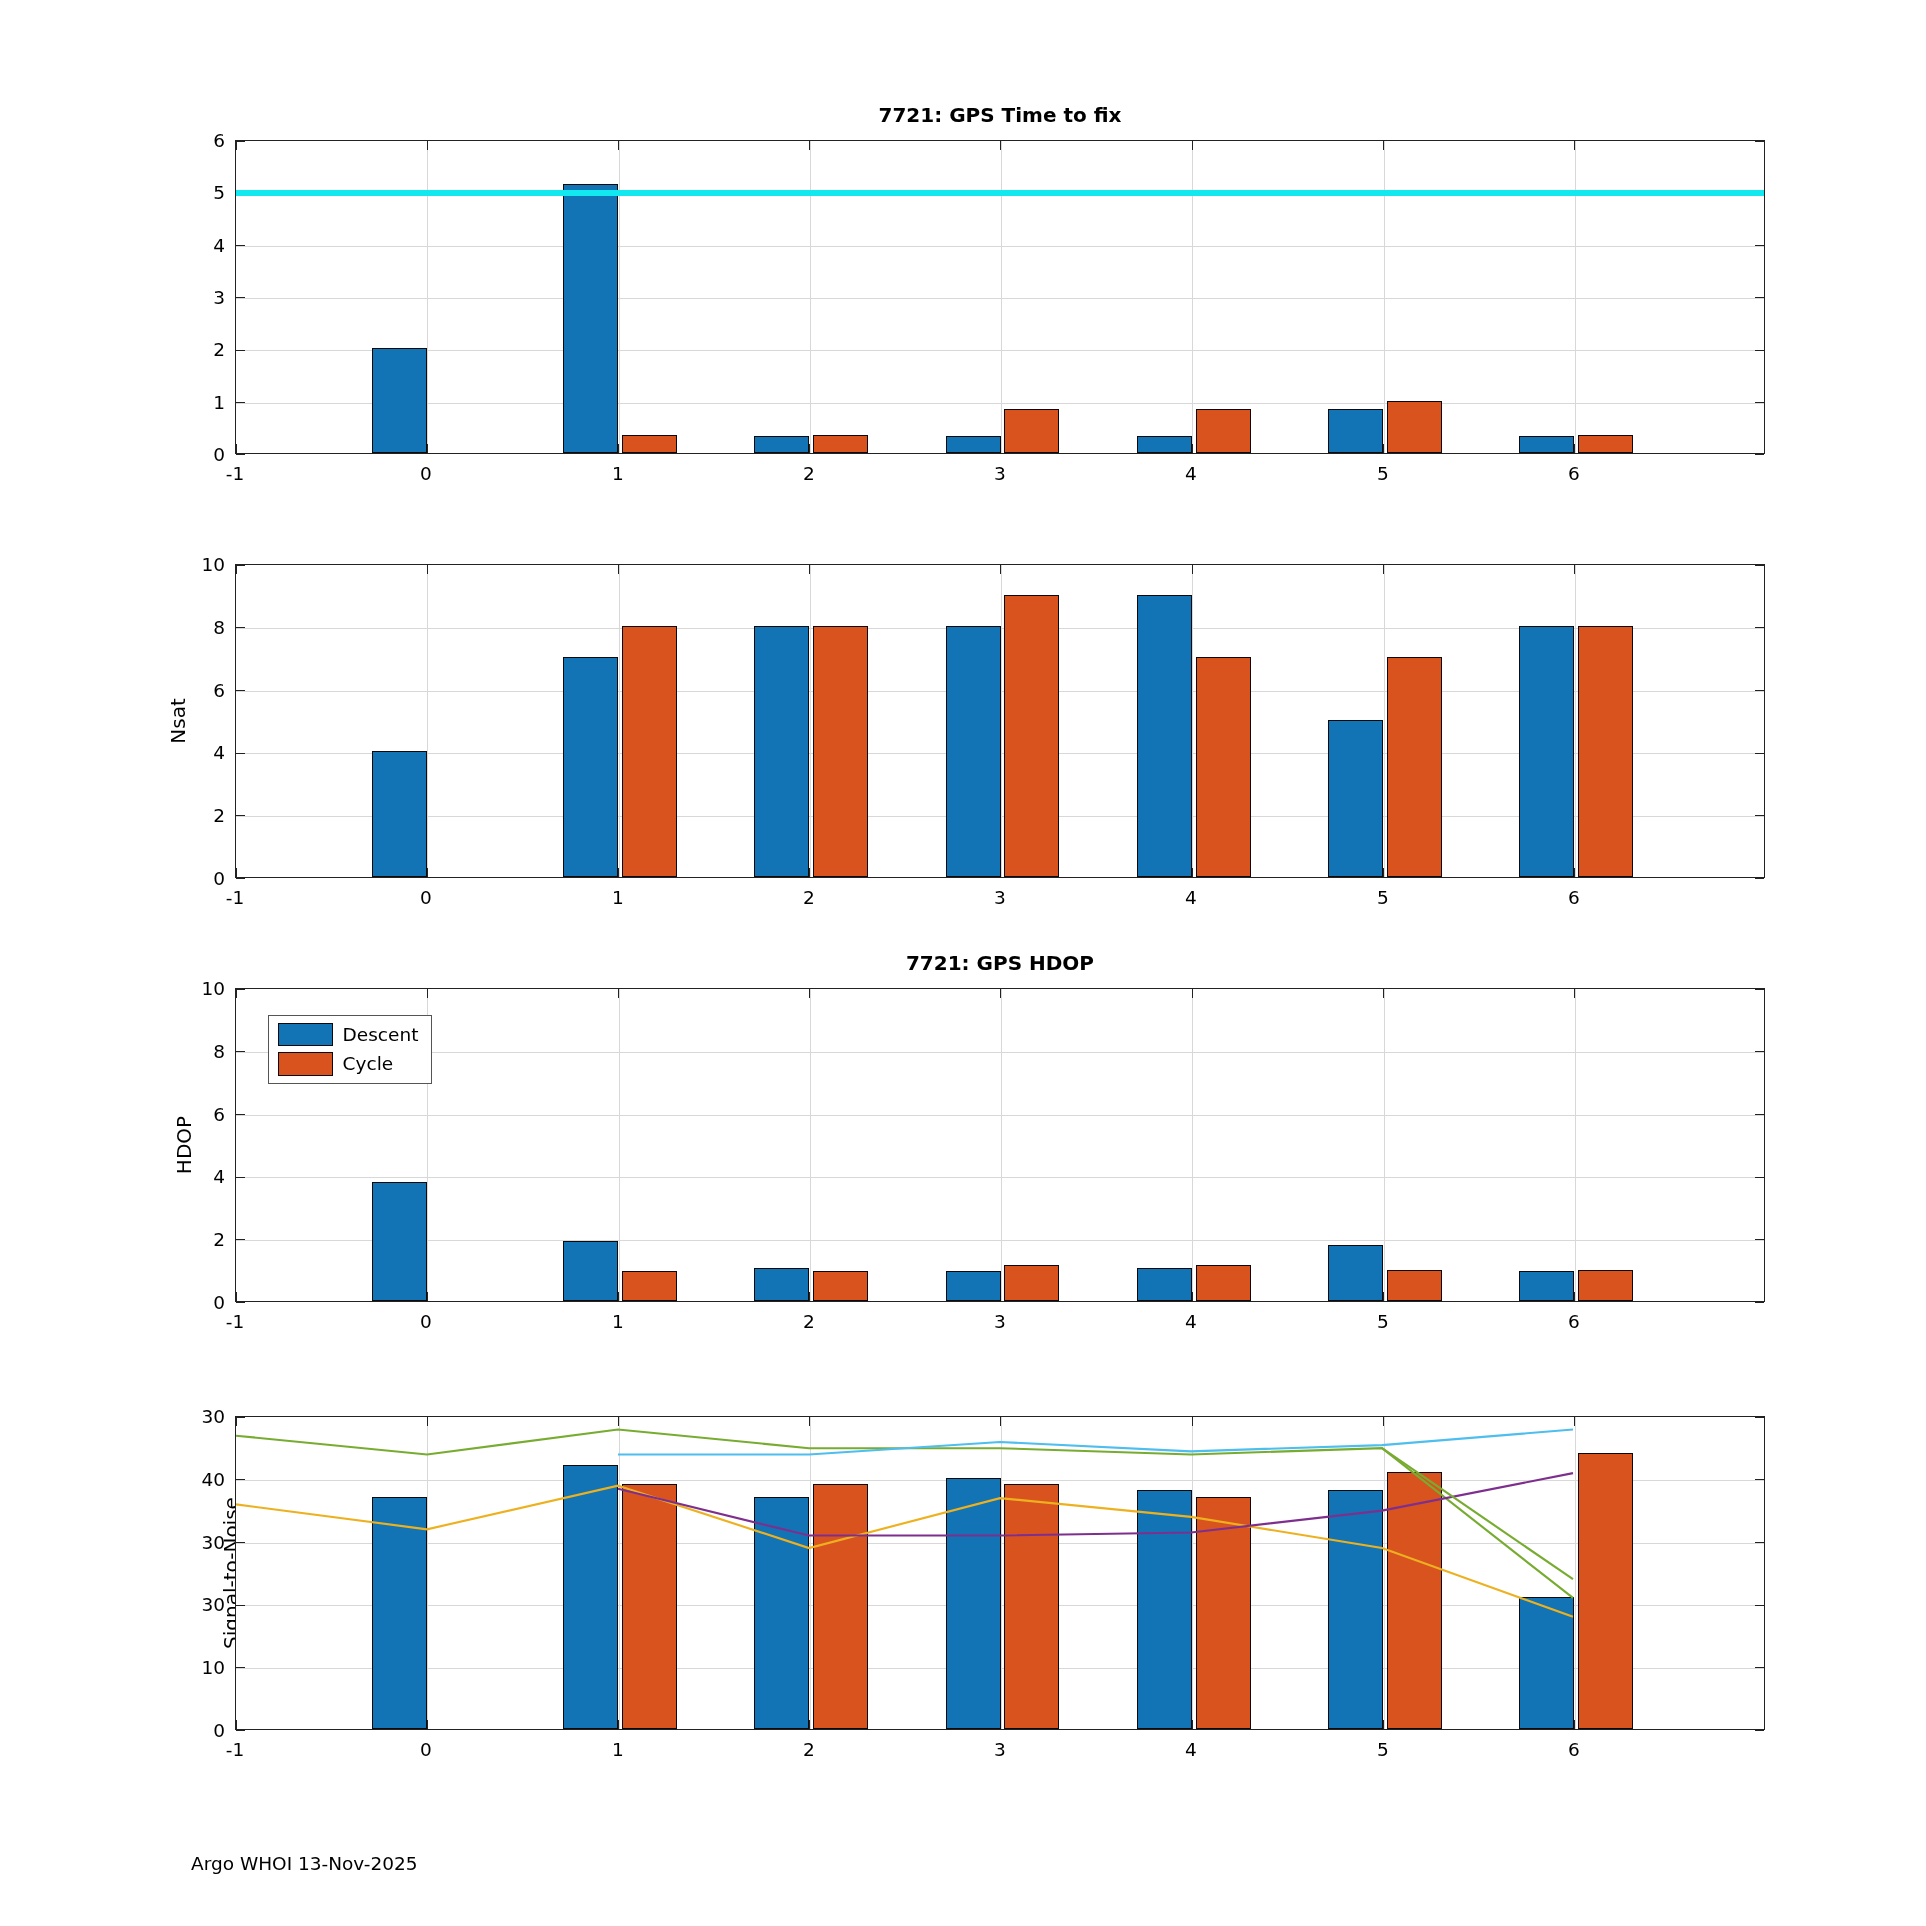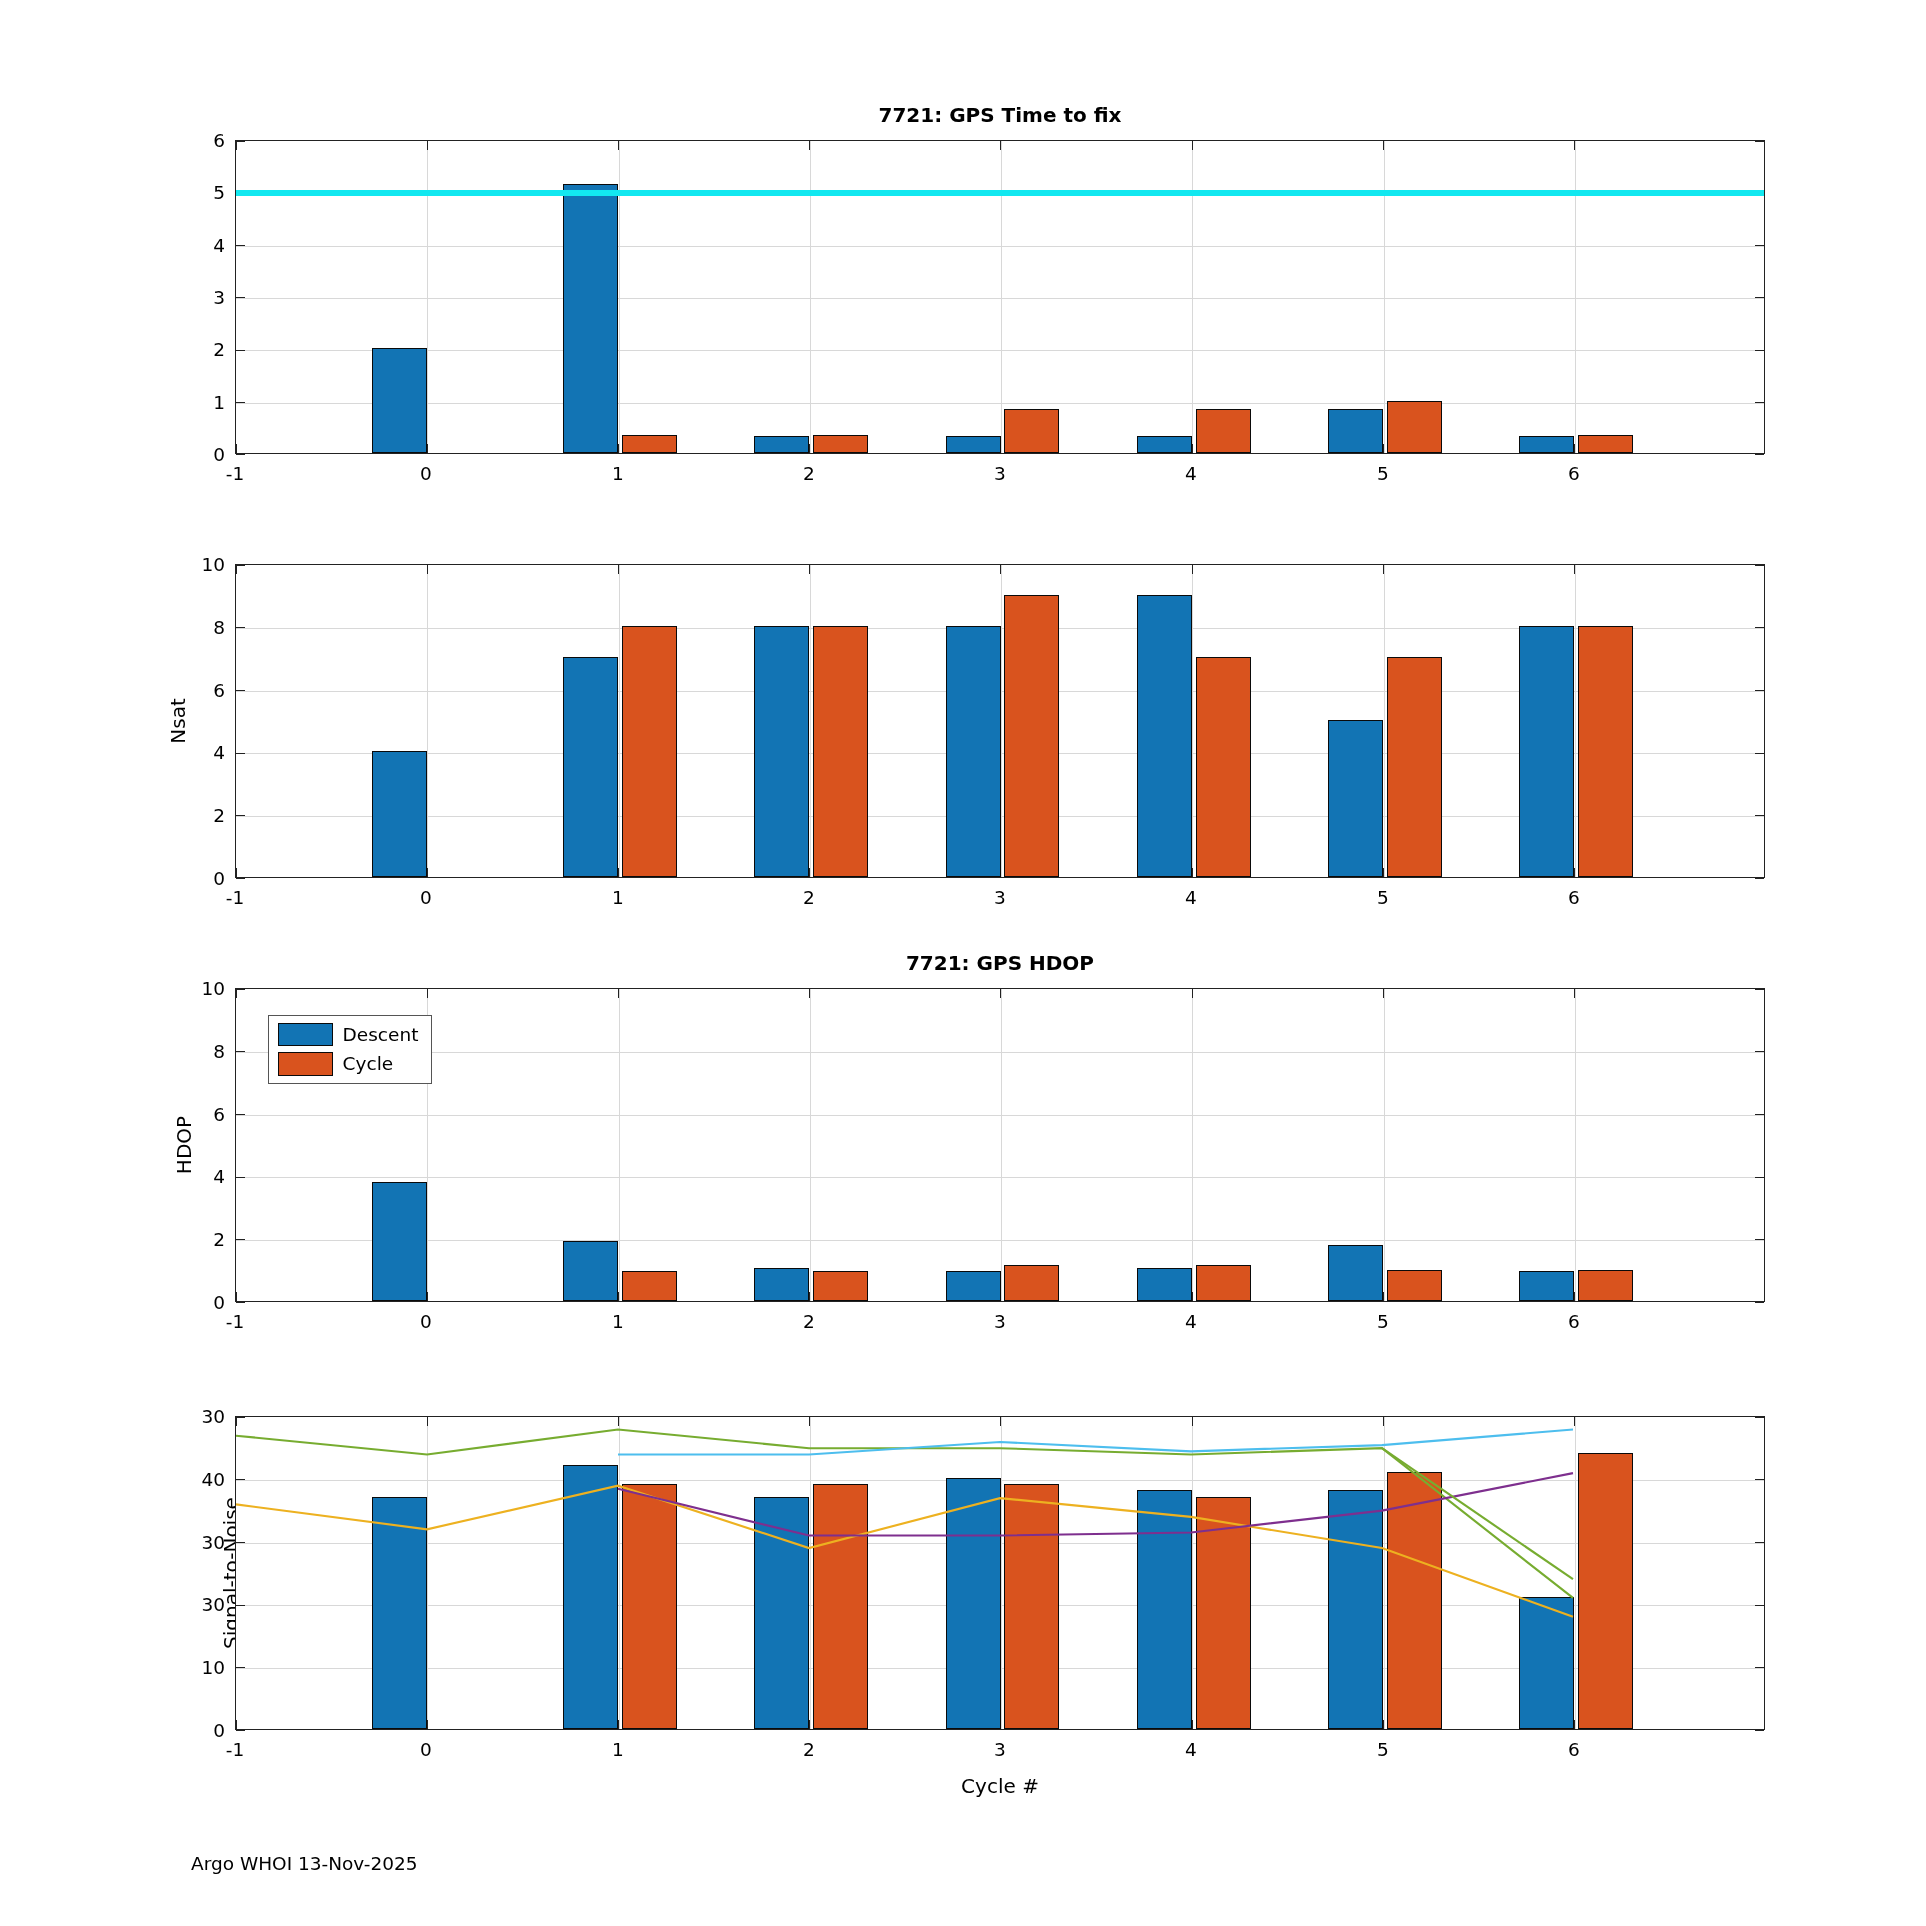--- a/index.html
+++ b/index.html
@@ -355,21 +355,20 @@
         <div class="bar descent" style="left: 1283px; width: 55px; height: 132px;"></div>
         <div class="bar ascent" style="left: 1342px; width: 55px; height: 276px;"></div>
         <svg class="overlay" viewBox="0 0 2145 440" preserveAspectRatio="none">
           <polyline points="0,26.400000000000034 268.125,52.80000000000001 536.25,17.600000000000023 804.375,44 1072.5,44 1340.625,52.80000000000001 1608.75,44 1876.875,255.20000000000002" fill="none" stroke="#77ac30" stroke-width="3"></polyline>
           <polyline points="536.25,52.80000000000001 804.375,52.80000000000001 1072.5,35.19999999999999 1340.625,48.39999999999998 1608.75,39.599999999999966 1876.875,17.600000000000023" fill="none" stroke="#4dbeee" stroke-width="3"></polyline>
           <polyline points="0,123.19999999999999 268.125,158.39999999999998 536.25,96.80000000000001 804.375,184.8 1072.5,114.39999999999998 1340.625,140.79999999999995 1608.75,184.8 1876.875,281.6" fill="none" stroke="#edb120" stroke-width="3"></polyline>
           <polyline points="536.25,101.19999999999999 804.375,167.2 1072.5,167.2 1340.625,162.8 1608.75,132 1876.875,79.20000000000005" fill="none" stroke="#7e2f8e" stroke-width="3"></polyline>
           <polyline points="1608.75,44 1876.875,228.8" fill="none" stroke="#77ac30" stroke-width="3"></polyline>
         </svg>
       </div>
-    <div class="xaxis-title">Cycle #</div>
   <div class="xlab" style="left: 0px;">-1</div>
       <div class="xlab" style="left: 191px;">0</div>
       <div class="xlab" style="left: 383px;">1</div>
       <div class="xlab" style="left: 574px;">2</div>
       <div class="xlab" style="left: 765px;">3</div>
       <div class="xlab" style="left: 956px;">4</div>
       <div class="xlab" style="left: 1148px;">5</div>
       <div class="xlab" style="left: 1339px;">6</div>
       <div class="ylab" style="top: 314px;">0</div>
       <div class="ylab" style="top: 251px;">10</div>

